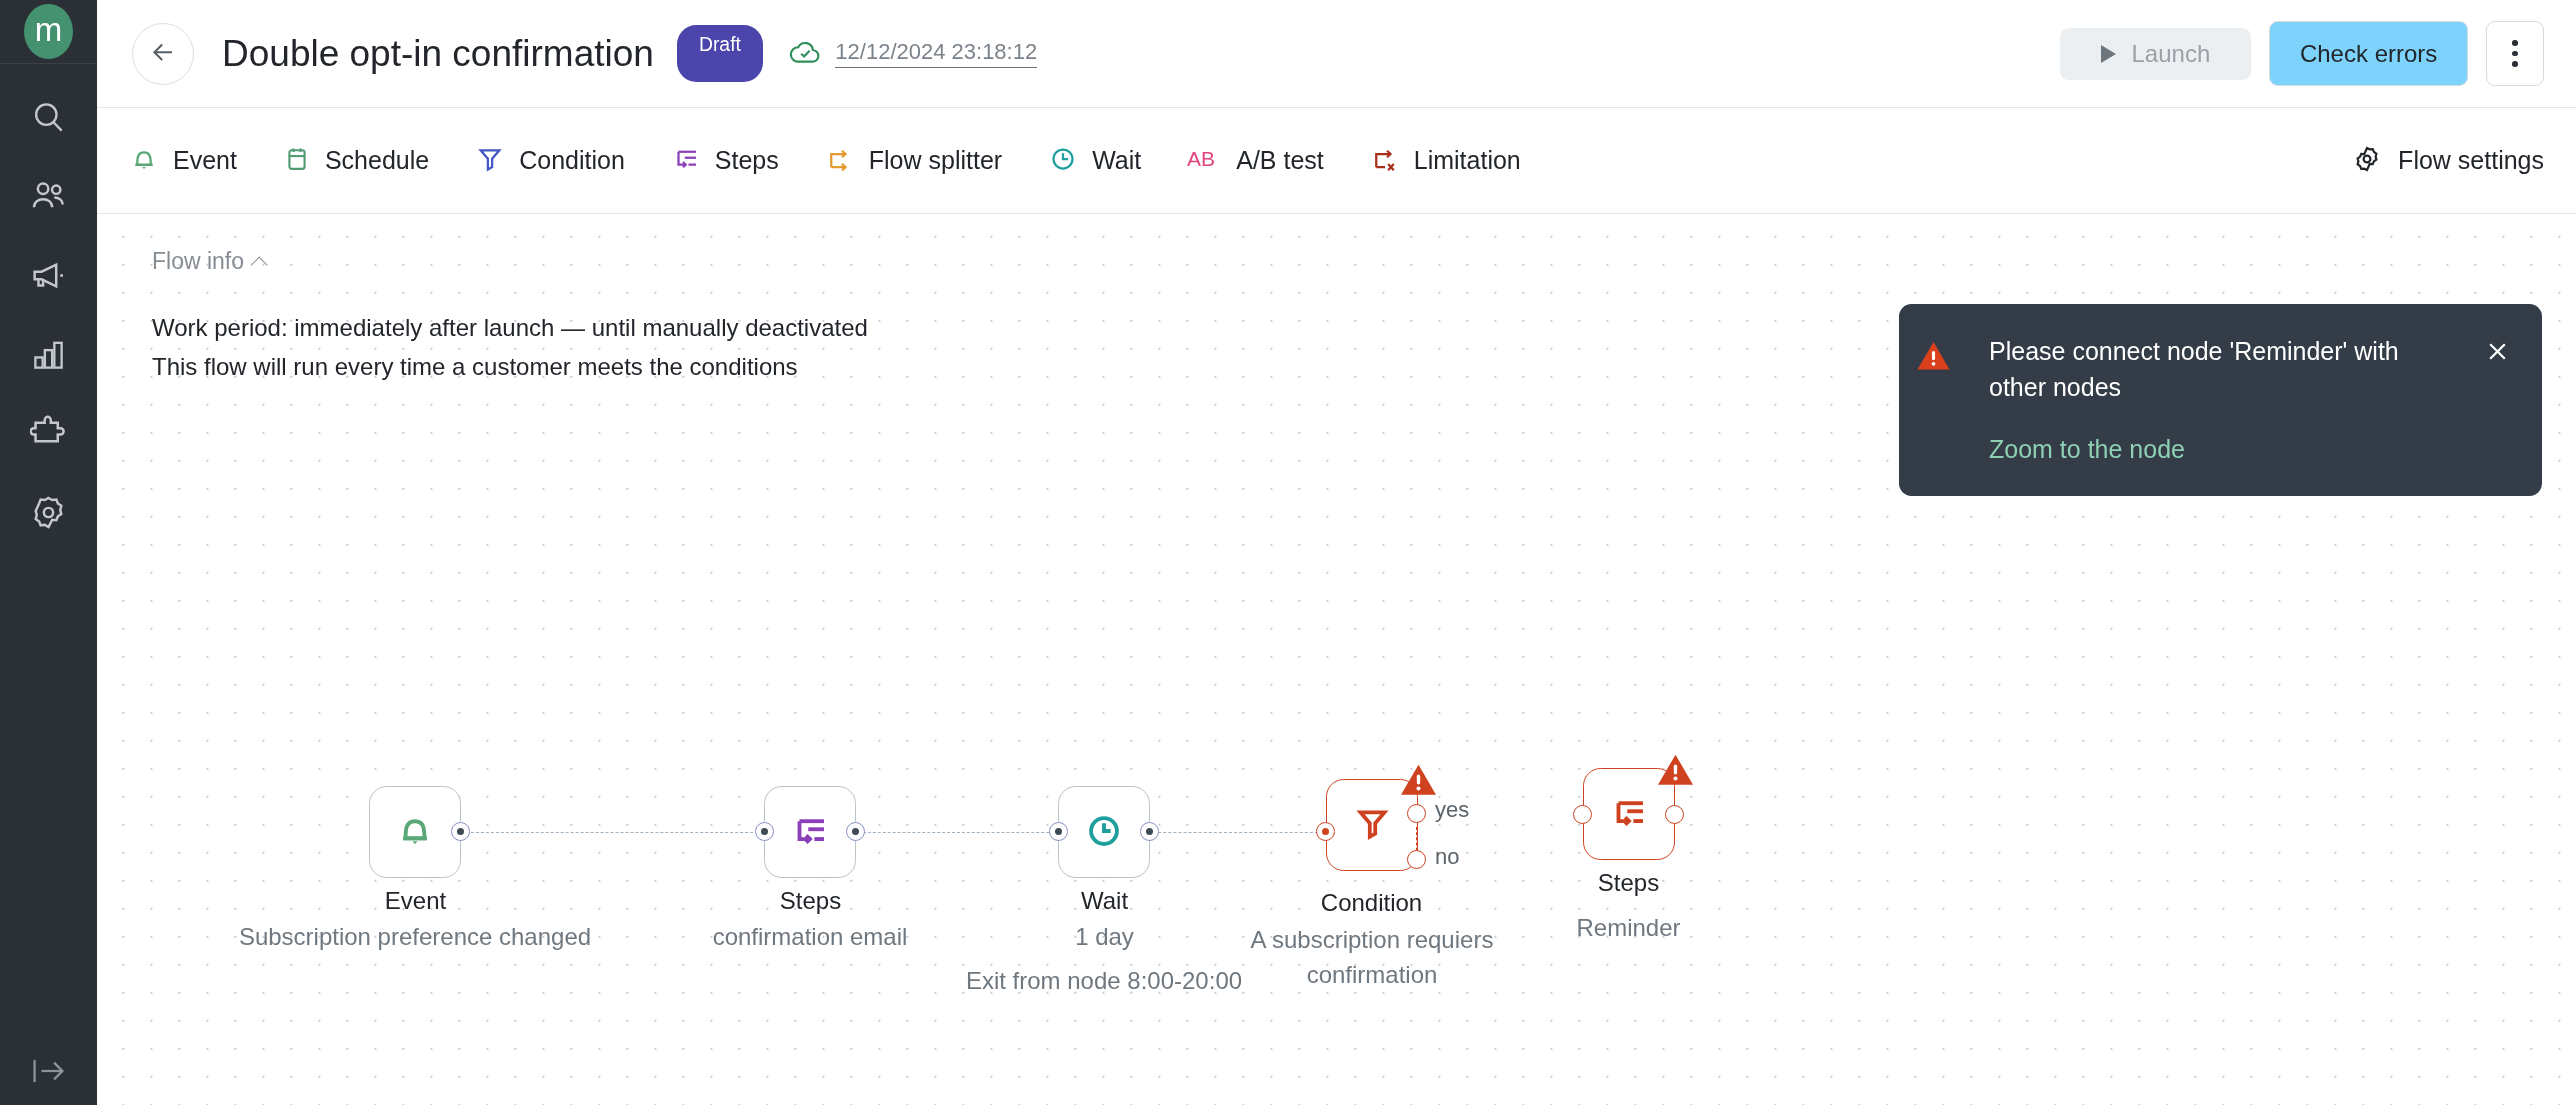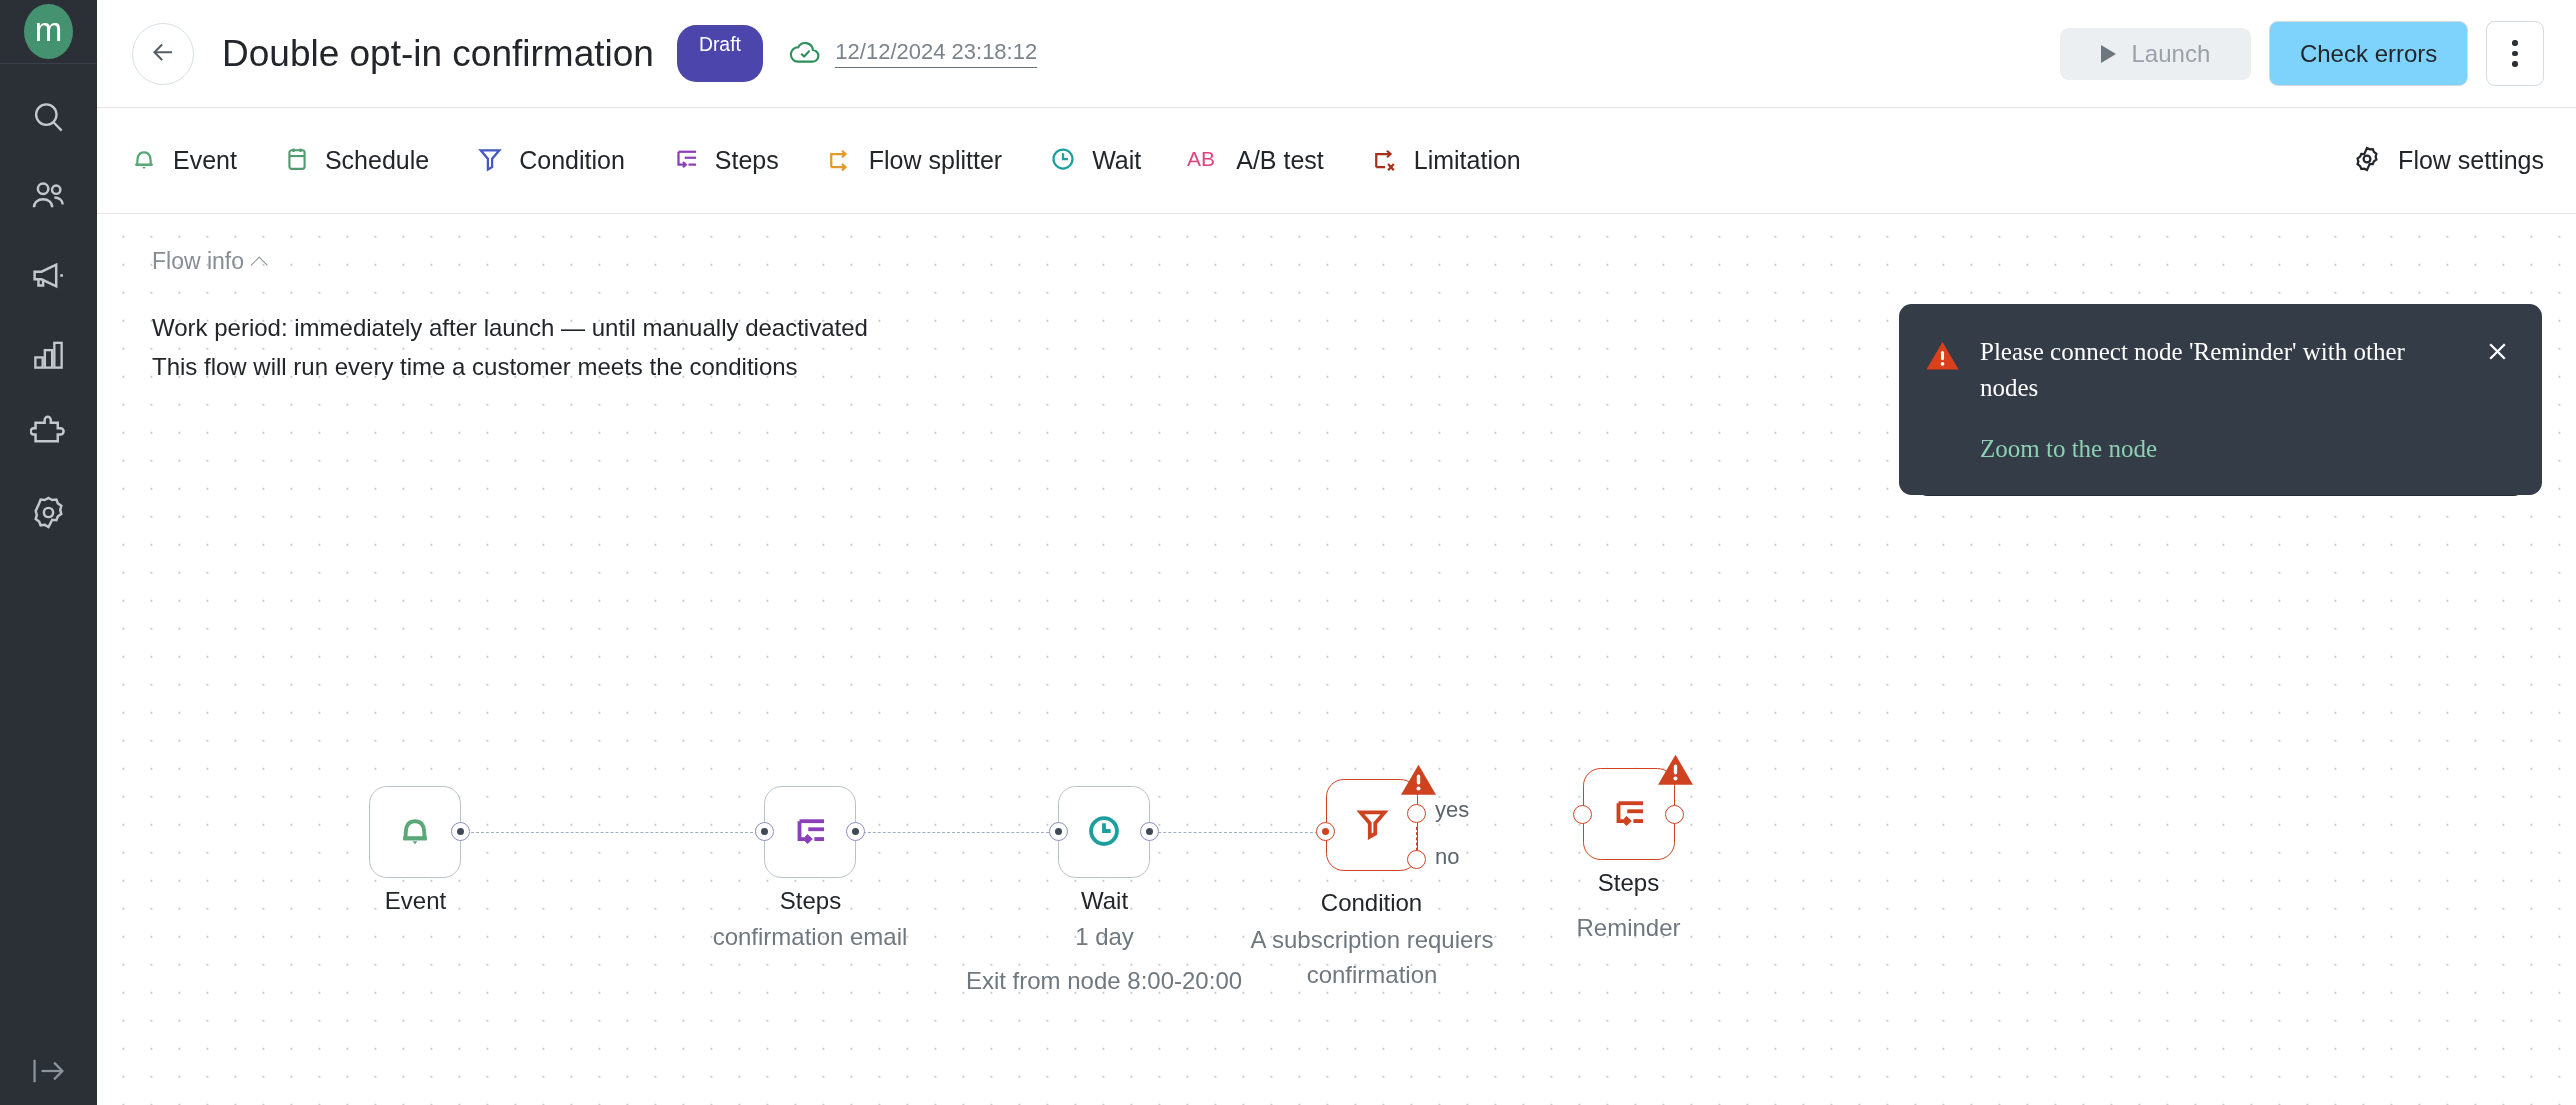--- a/index.html
+++ b/index.html
@@ -152,24 +152,23 @@
     display: flex; align-items: center; gap: 14px;
     margin-left: 194px; font-size: 25px; color: #22262b; cursor: pointer;
   }
   .close-all svg { stroke: #22262b; stroke-width: 2; fill: none; }
 
   
   .toast-stack { position: absolute; top: 90px; right: 34px; width: 643px; }
   .toast {
     position: relative;
     background: #343c47; border-radius: 12.4px;
-    padding: 30px 32px 32px 25px;
-    display: flex; gap: 19px;
+    padding: 30px 32px 32px 16px;
+    display: flex; gap: 37px;
     z-index: 3;
-    font-family: Liberation Serif, serif;
   }
   .toast-warn-ico { flex: 0 0 auto; margin-top: 3.5px; }
   .toast-body { flex: 1 1 auto; }
   .toast-msg { color: #ffffff; font-size: 25px; line-height: 1.42; }
   .toast-link { display: inline-block; margin-top: 30px; color: #8dd0b3; font-size: 25px; cursor: pointer; }
   .toast-close {
     flex: 0 0 auto; cursor: pointer; margin-top: 5.3px;
   }
   .toast-close svg { stroke: #ffffff; stroke-width: 2.2; fill: none; }
   .toast-behind {
@@ -479,20 +478,21 @@
         <span>
           <svg width="42" height="42" viewBox="0 0 24 24" stroke="#5aa777">
               <path d="M6.6 16.2c0-5.4.3-9.8 5.4-9.8s5.4 4.4 5.4 9.8z"></path>
               <line x1="5.2" y1="16.2" x2="18.8" y2="16.2"></line>
               <path d="M10.6 17.8l1.4 1.7 1.4-1.7z" fill="#5aa777" stroke="none"></path>
             </svg>
         </span>
       </div>
       <div class="port" style="left:354px; top:608px;"></div>
       <div class="node-label" style="left:230px; top:673px; width:177px;">Event</div>
+      <div class="node-sub" style="left:115px; top:706px; width:406px;">Subscription preference changed</div>
 
       <div class="node" style="left:667px; top:572px;">
         <span>
           <svg width="42" height="42" viewBox="0 0 24 24" stroke="#8b3fb8">
               <line x1="6" y1="6.4" x2="20" y2="6.4"></line>
               <line x1="11" y1="11" x2="20" y2="11"></line>
               <line x1="14.5" y1="16.6" x2="20" y2="16.6"></line>
               <polyline points="6,6.4 6,16.6 11.8,16.6" fill="none"></polyline>
               <polyline points="9.8,14.5 12,16.6 9.8,18.7"></polyline>
             </svg>

